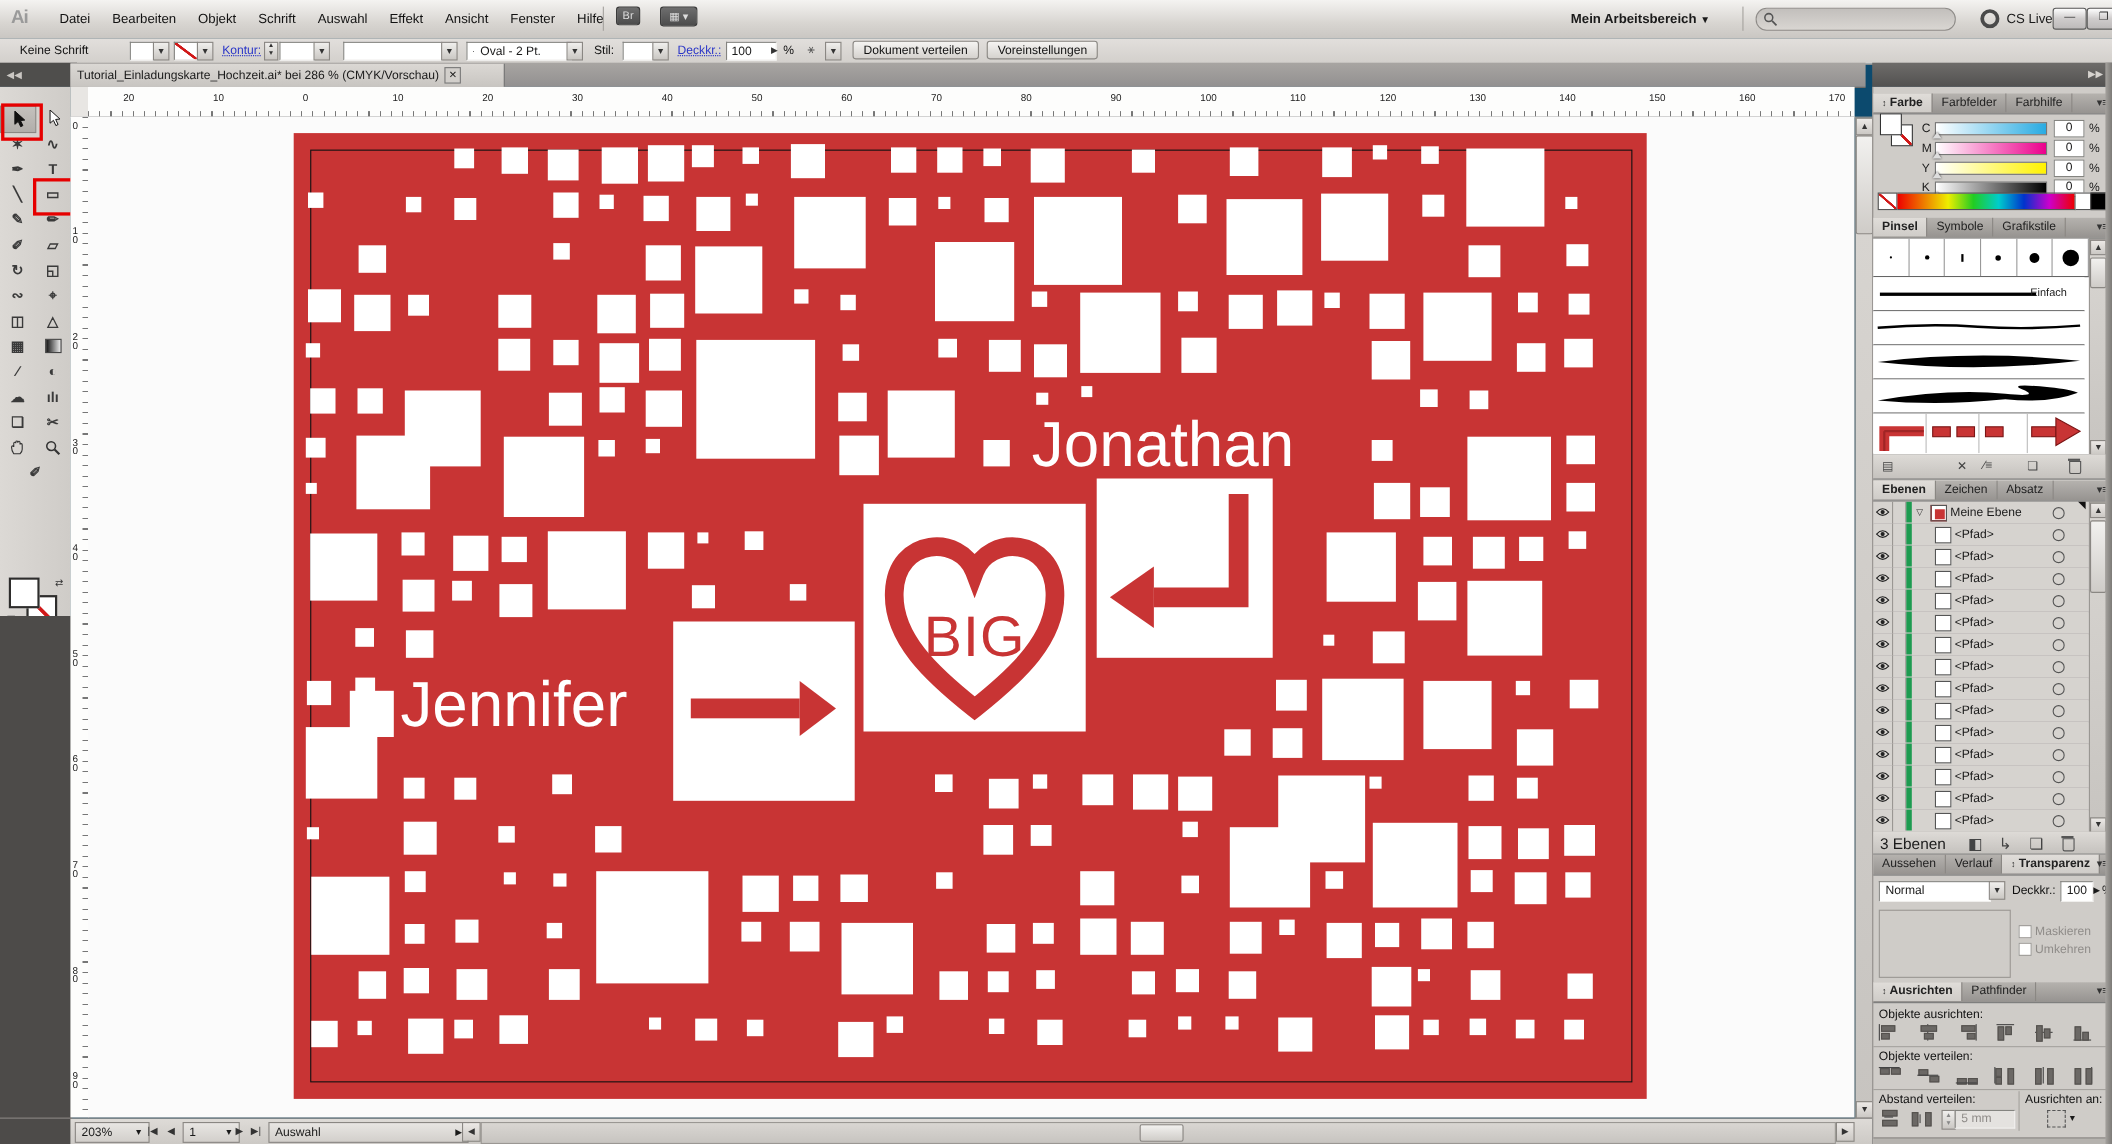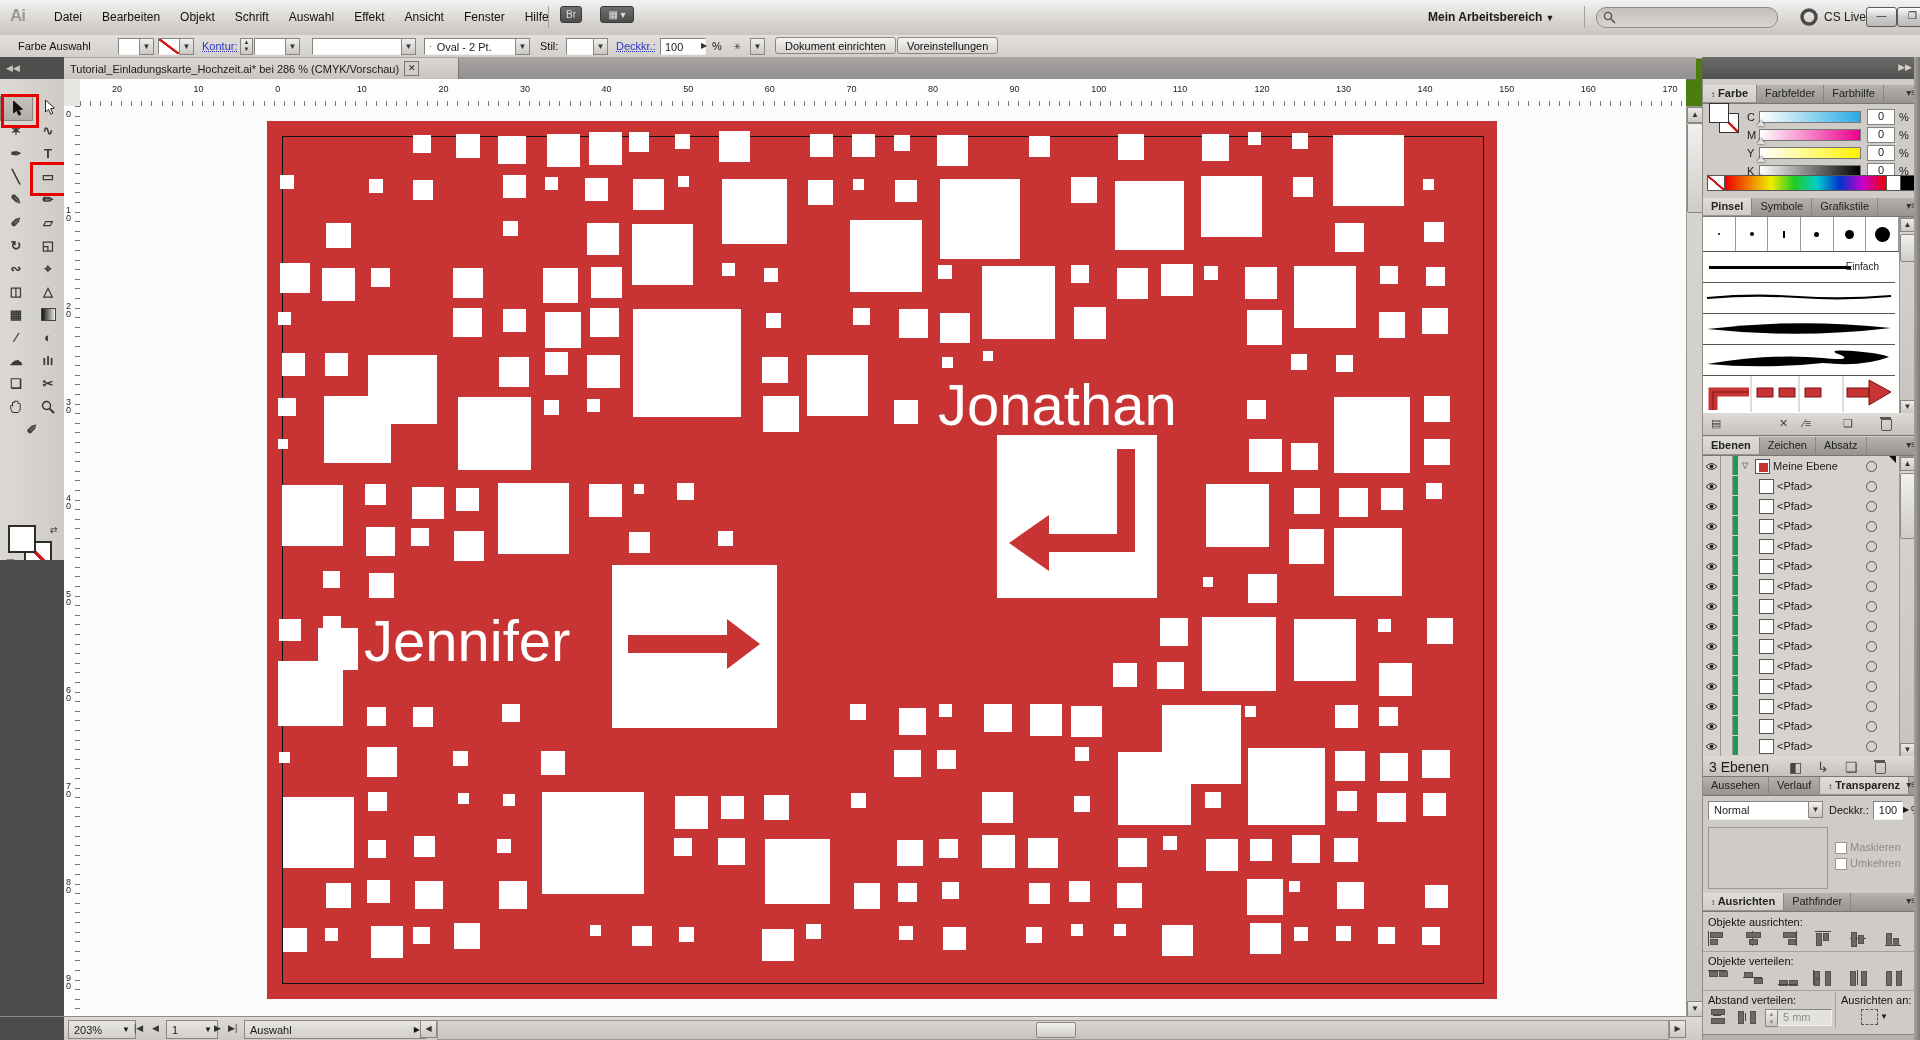--- a/index.html
+++ b/index.html
@@ -1,16 +1,16 @@
 <!DOCTYPE html>
 <html><head>
 <meta charset="utf-8">
 <style>
   html,body{margin:0;padding:0;background:#777;}
-  #app{position:relative;width:1920px;height:1040px;background:#4d7c0f;font-family:"Liberation Sans",sans-serif;font-size:11px;color:#1a1a1a;overflow:hidden;}
+  #app{position:relative;width:1920px;height:1040px;background:#0c4a6e;font-family:"Liberation Sans",sans-serif;font-size:11px;color:#1a1a1a;overflow:hidden;}
   .abs{position:absolute;}
   
   #menubar{left:0;top:0;width:1920px;height:35px;background:linear-gradient(#f4f3f1,#d8d5d1 60%,#c9c6c2);border-bottom:1px solid #8e8b88;}
   .menuitem{display:inline-block;padding:10px 10px 0 10px;font-size:12px;color:#111;}
   #ai-logo{left:10px;top:6px;width:30px;height:22px;color:#9a9a9a;font-weight:bold;font-size:17px;letter-spacing:-1px;}
   .chromebtn{background:linear-gradient(#6e6e6e,#4c4c4c);color:#ddd;border:1px solid #3a3a3a;border-radius:3px;font-size:10px;padding:2px 5px;}
   #searchbox{left:1596px;top:7px;width:180px;height:19px;border-radius:10px;background:linear-gradient(#c2bfbc,#d9d6d2);border:1px solid #8e8b88;}
   .winbtn{width:29px;height:18px;border:1px solid #5a5a5a;border-radius:3px;background:linear-gradient(#fdfdfd,#cfcccc 50%,#bdbaba);text-align:center;line-height:16px;font-size:10px;color:#333;}
   
   #controlbar{left:0;top:35px;width:1920px;height:23px;background:linear-gradient(#e2dfdc,#d2cfcb);border-bottom:1px solid #98948f;}
@@ -103,21 +103,21 @@
     <div class="abs" style="left:1818px;top:7px;display:flex;gap:1px;" hidden=""></div>
 
     <div class="abs" style="left:1866px;top:7px;display:flex;">
       <div class="winbtn">—</div>
       <div class="winbtn">❐</div>
 
     </div>
   </div>
 
   <div id="controlbar" class="abs">
-    <div class="abs cb-label" style="left:18px;top:5px;">Farbe Auswahl</div>
+    <div class="abs cb-label" style="left:18px;top:5px;">Keine Schrift</div>
     <div class="abs dropbox" style="left:118px;top:3px;width:20px;"></div>
     <div class="abs ddarrow" style="left:139px;top:3px;">▼</div>
     <div class="abs dropbox nonediag" style="left:158px;top:3px;width:20px;"></div>
     <div class="abs ddarrow" style="left:179px;top:3px;">▼</div>
     <div class="abs cb-label bluelink" style="left:202px;top:5px;">Kontur:</div>
     <div class="abs" style="left:240px;top:3px;width:11px;height:15px;background:linear-gradient(#f0efed,#cac7c3);border:1px solid #8a8783;font-size:6px;line-height:7px;text-align:center;color:#333;">▲<br>▼</div>
     <div class="abs dropbox" style="left:254px;top:3px;width:30px;"></div>
     <div class="abs ddarrow" style="left:285px;top:3px;">▼</div>
     <div class="abs dropbox" style="left:312px;top:3px;width:88px;"></div>
     <div class="abs ddarrow" style="left:401px;top:3px;">▼</div>
@@ -128,21 +128,21 @@
     <div class="abs ddarrow" style="left:515px;top:3px;">▼</div>
     <div class="abs cb-label" style="left:540px;top:5px;">Stil:</div>
     <div class="abs dropbox" style="left:566px;top:3px;width:26px;"></div>
     <div class="abs ddarrow" style="left:593px;top:3px;">▼</div>
     <div class="abs cb-label bluelink" style="left:616px;top:5px;">Deckkr.:</div>
     <div class="abs dropbox" style="left:660px;top:3px;width:40px;padding-left:4px;">100</div>
     <div class="abs" style="left:701px;top:6px;font-size:8px;color:#333;">▶</div>
     <div class="abs cb-label" style="left:712px;top:5px;">%</div>
     <div class="abs" style="left:734px;top:4px;font-size:11px;color:#555;">⚹</div>
     <div class="abs ddarrow" style="left:750px;top:3px;">▼</div>
-    <button class="abs pushbtn" style="left:775px;top:2px;">Dokument einrichten</button>
+    <button class="abs pushbtn" style="left:775px;top:2px;">Dokument verteilen</button>
     <button class="abs pushbtn" style="left:897px;top:2px;">Voreinstellungen</button>
   </div>
 
   <div id="collapse-left" class="abs">◀◀</div>
   <div id="tabstrip" class="abs">
     <div id="doctab" class="abs">
       <span style="white-space:nowrap;overflow:hidden;font-size:11px;">Tutorial_Einladungskarte_Hochzeit.ai* bei 286 % (CMYK/Vorschau)</span>
       <span style="margin-left:5px;border:1px solid #777;width:13px;height:13px;line-height:12px;text-align:center;font-size:9px;background:#d2cfcb;flex:none;">✕</span>
     </div>
   </div>
@@ -580,20 +580,26 @@
         <div class="sq" style="left:1342px;top:821px;width:18px;height:18px;"></div>
       </div>
 
     <div class="sq" style="left:238px;top:522px;width:40px;height:42px;"></div>
 
     <div class="abs" style="left:532px;top:459px;width:165px;height:163px;background:#fff;">
       <div class="abs" style="left:16px;top:70px;width:99px;height:18px;background:#c83434;"></div>
       <div class="abs" style="left:115px;top:54px;width:0;height:0;border-top:25px solid transparent;border-bottom:25px solid transparent;border-left:33px solid #c83434;"></div>
     </div>
 
+    <div class="abs" style="left:705px;top:352px;width:202px;height:207px;background:#fff;">
+      <svg width="202" height="207" viewBox="0 0 202 207">
+        <path d="M101 62 C88 28 30 30 28 80 C26 122 62 155 101 186 C140 155 176 122 174 80 C172 30 114 28 101 62 Z" fill="none" stroke="#c83434" stroke-width="17"></path>
+        <text x="101" y="138" text-anchor="middle" font-family="Liberation Sans, sans-serif" font-size="52" letter-spacing="1" fill="#c83434">BIG</text>
+      </svg>
+    </div>
 
     <div class="abs" style="left:917px;top:329px;width:160px;height:163px;background:#fff;">
       <svg width="160" height="163" viewBox="0 0 160 163">
         <path d="M129 14 V108 H52" fill="none" stroke="#c83434" stroke-width="18"></path>
         <polygon points="52,80 52,136 12,108" fill="#c83434"></polygon>
       </svg>
     </div>
     <div class="bigname" style="left:284px;top:506px;">Jennifer</div>
     <div class="bigname" style="left:858px;top:270px;">Jonathan</div>
   </div>

